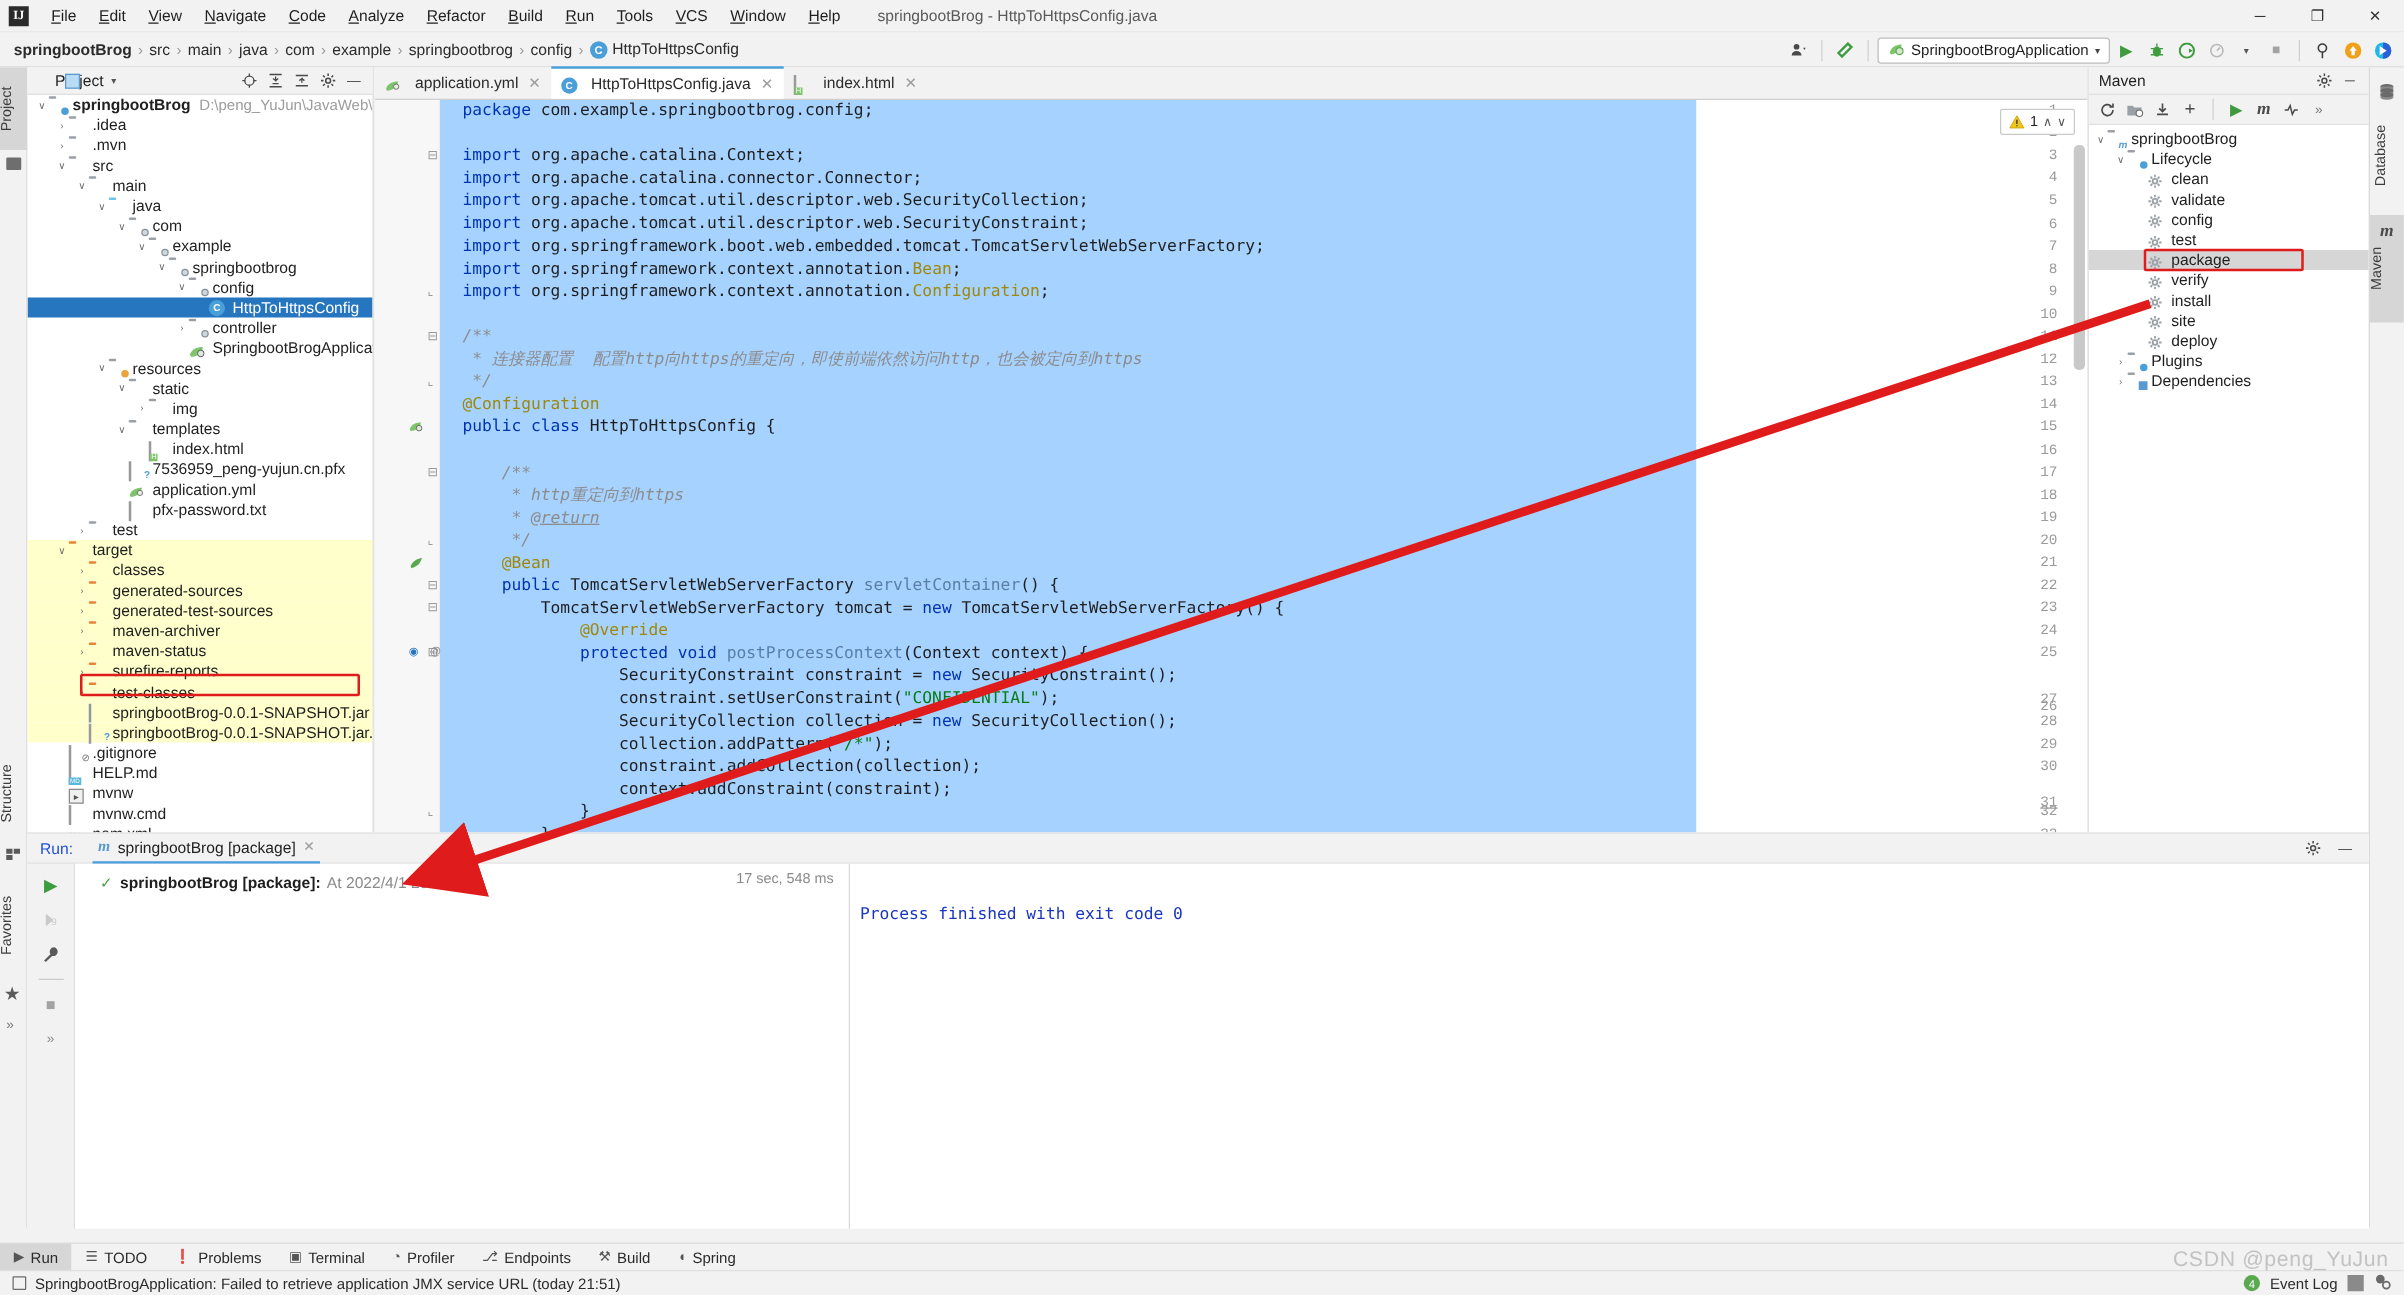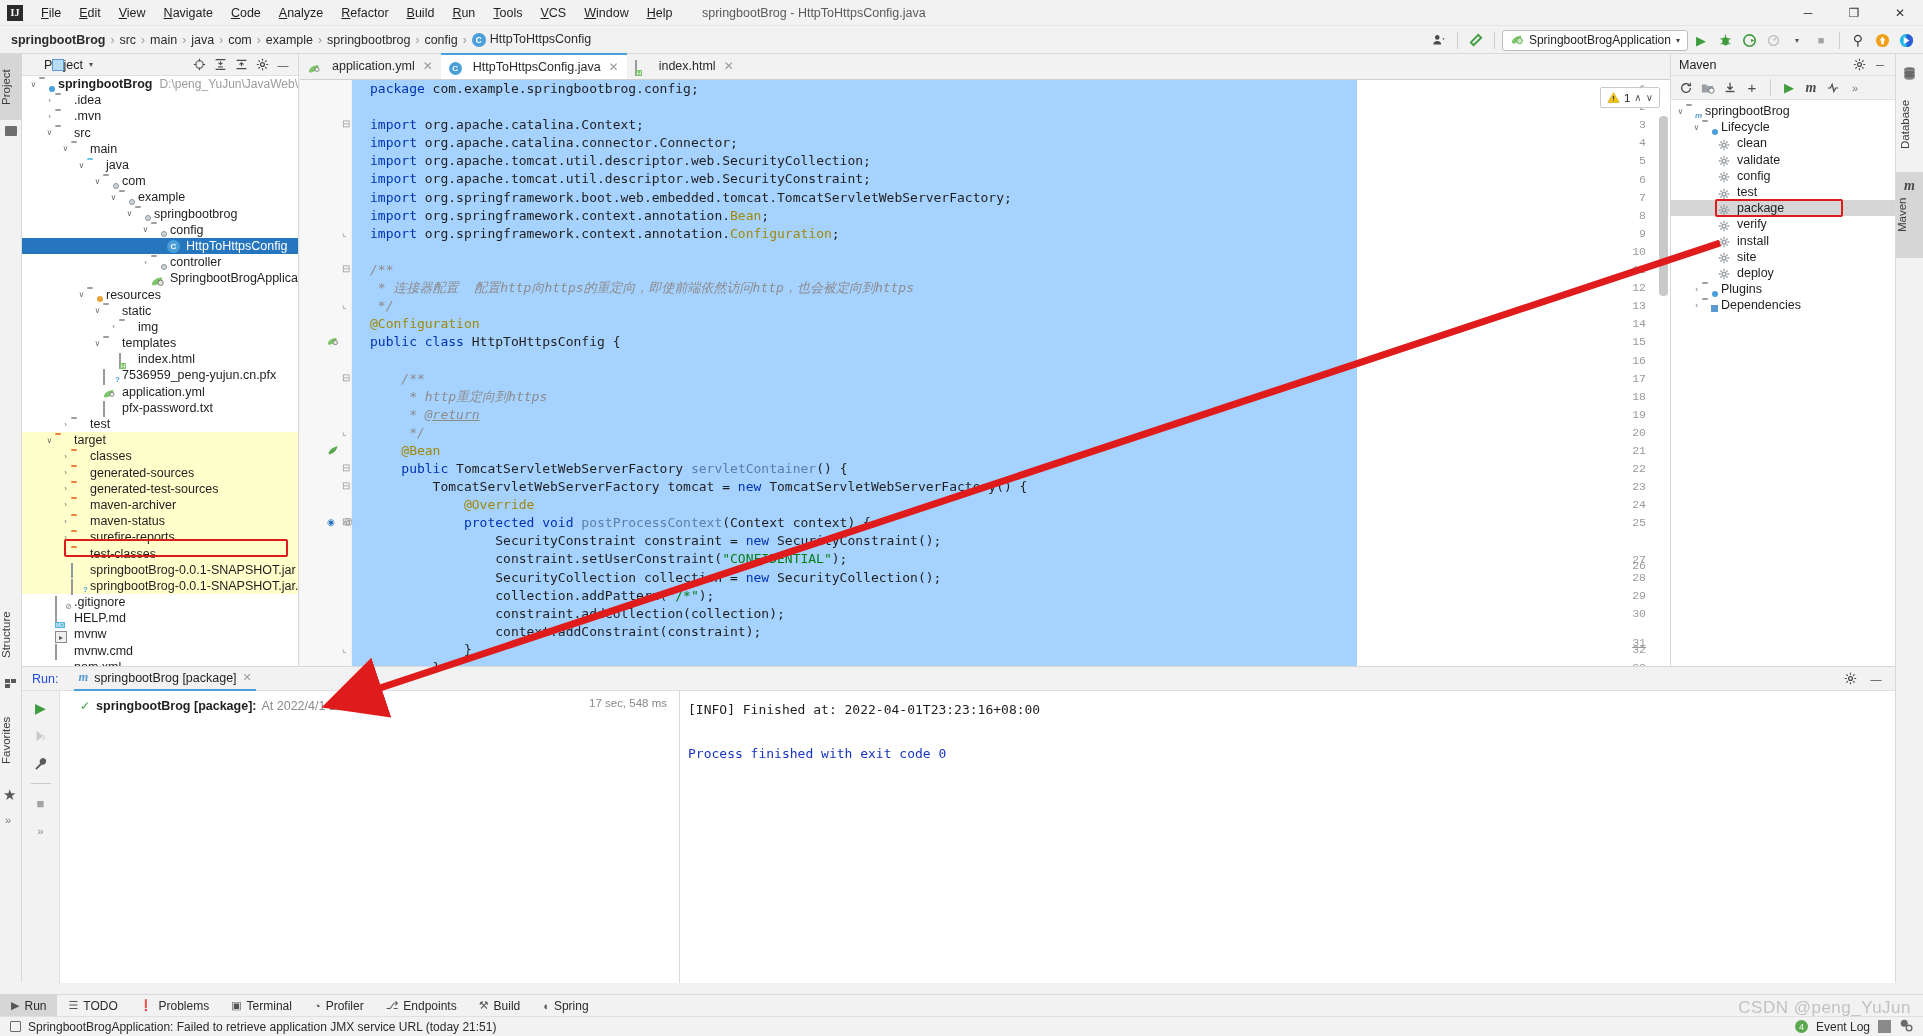--- a/index.html
+++ b/index.html
@@ -883,21 +883,20 @@
       <div class="run-tree">
         <div class="run-tree-row">
           <span style="color:#4a9b4a;margin-right:6px;font-size:12px">✓</span>
           <span style="font-weight:bold">springbootBrog [package]:</span>
           <span style="color:#8a8a8a;margin-left:5px">At 2022/4/1 23:23</span>
         </div>
         <div class="run-time">17 sec, 548 ms</div>
         <div class="hscroll"></div>
       </div>
       <div class="console" id="console">
-          <div>[INFO] Finished at: 2022-04-01T23:23:16+08:00</div>
           <div>&nbsp;</div>
           <div class="blue">Process finished with exit code 0</div>
         </div>
     </div>
   </div>
 
   <div class="toolwin-bar" id="twb">
       <div class="twb-item active">
         <span style="font-size:11px;color:#555">▶</span>
         <span>Run</span>

